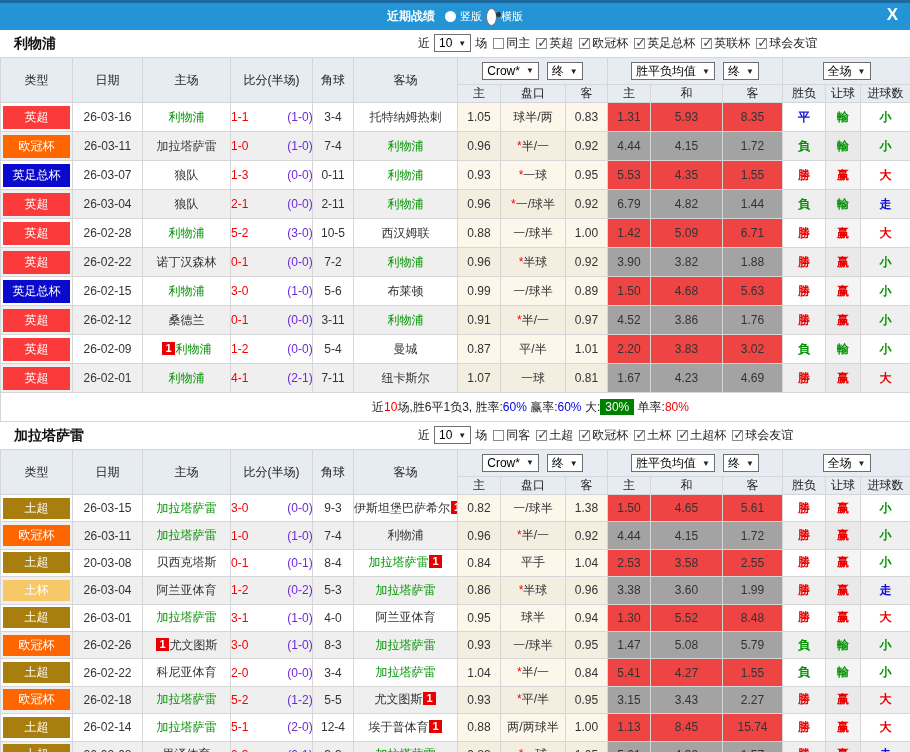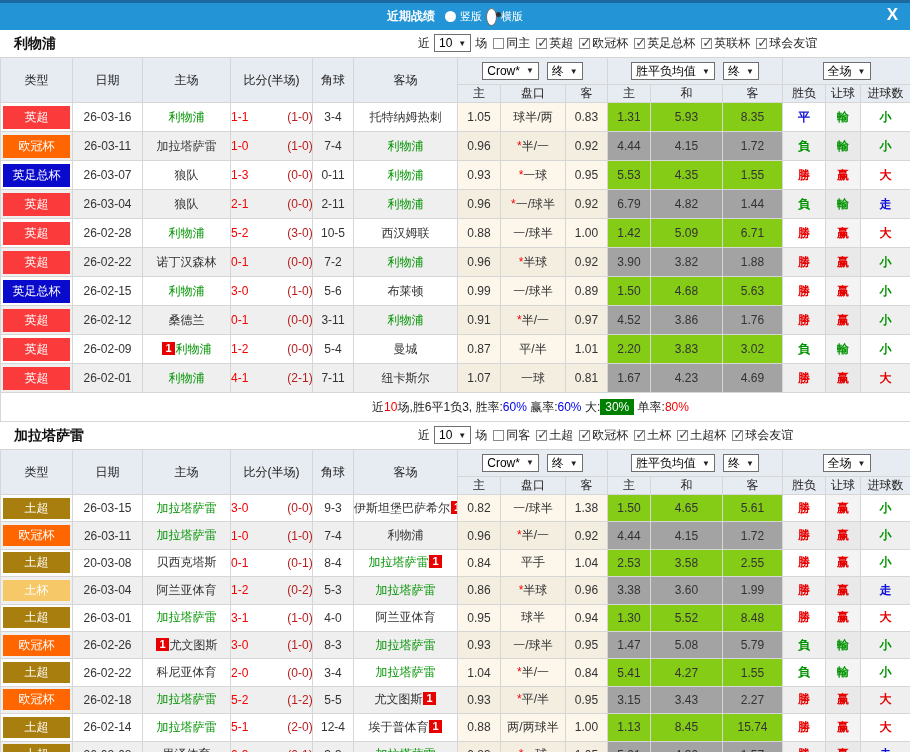--- a/index.html
+++ b/index.html
@@ -51,33 +51,33 @@
     overflow: hidden; white-space: nowrap;
   }
   .grid thead th { background: #e7ebf2; font-weight: normal; color: #222; }
   .grid thead tr.grp th { height: 27px; }
   .grid thead tr.sub th { height: 14px; }
   .s0 tbody tr { height: 29px; }
   .s1 tbody tr { height: 27.4px; }
   tr.alt { background: #efefef; }
   td.odds { background: #fcf6eb; margin-top: 12px; }
   tr.alt td.odds { background: #f4eee1; }
-  td.avg { background: #84cc16; }
+  td.avg { background: #ef4444; }
   tr.alt td.avg { background: #a3a3a3; }
   td.hres-col { background: #f4f4f4; }
   tr.alt td.hres-col { background: #e9e9e9; }
   .badge { display: block; margin: 2px; color: #fff; line-height: 23px; }
   .s1 .badge { line-height: 21px; }
   .t-self { color: #009300; }
   .card {
     display: inline-block; background: #e80000; color: #fff; font-size: 11px;
     font-weight: bold; line-height: 13px; padding: 0 3px; vertical-align: 1px; margin: 0 1px;
   }
   .ft { color: #f50000; }
-  .ht { color: #b91c1c; margin-left: 39px; }
+  .ht { color: #6d28d9; margin-left: 39px; }
   .star { color: #f50000; }
   .tc-r { color: #e60000; font-weight: bold; }
   .tc-g { color: #009300; font-weight: bold; }
   .tc-b { color: #0f0fd6; font-weight: bold; }
   tr.summary td { height: 17px; background: #fff; text-align: center; padding-left: 150px; color: #222; }
   .sum-k { color: #222; }
   .sum-b { color: #0000e6; }
   .sum-r { color: #f50000; }
   .sum-wg { background: #008000; color: #fff; padding: 1px 5px; }
 </style>

